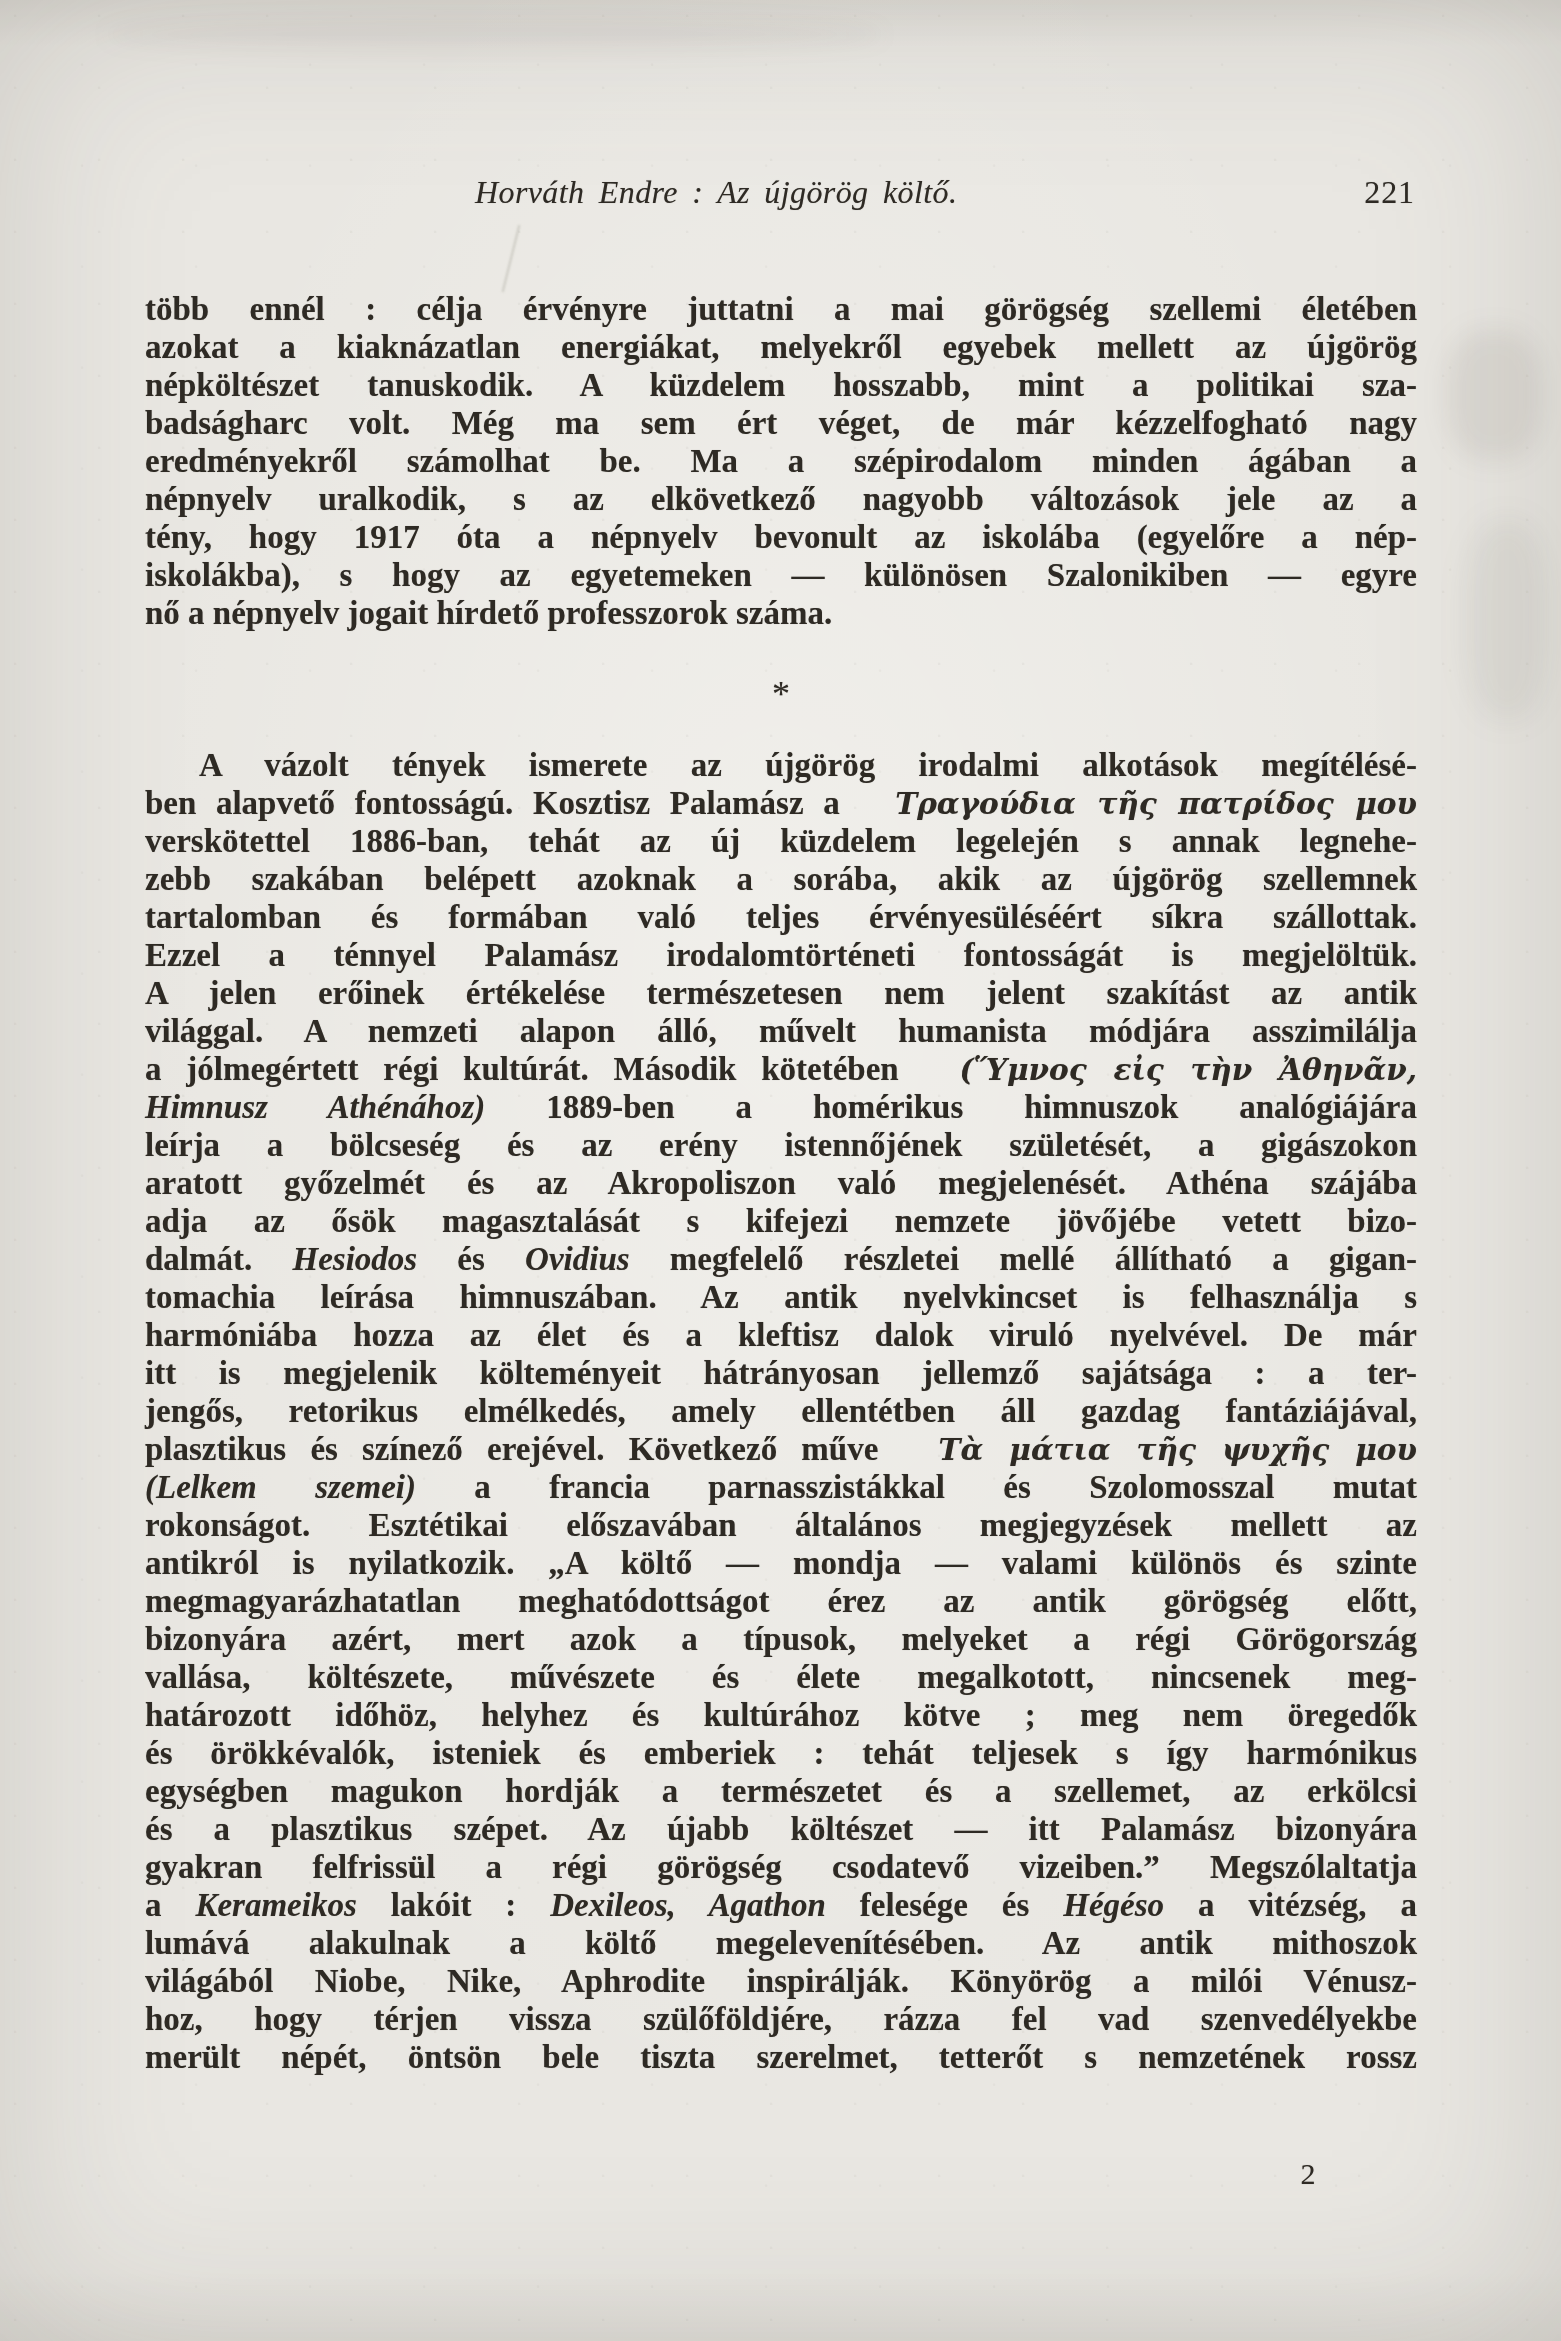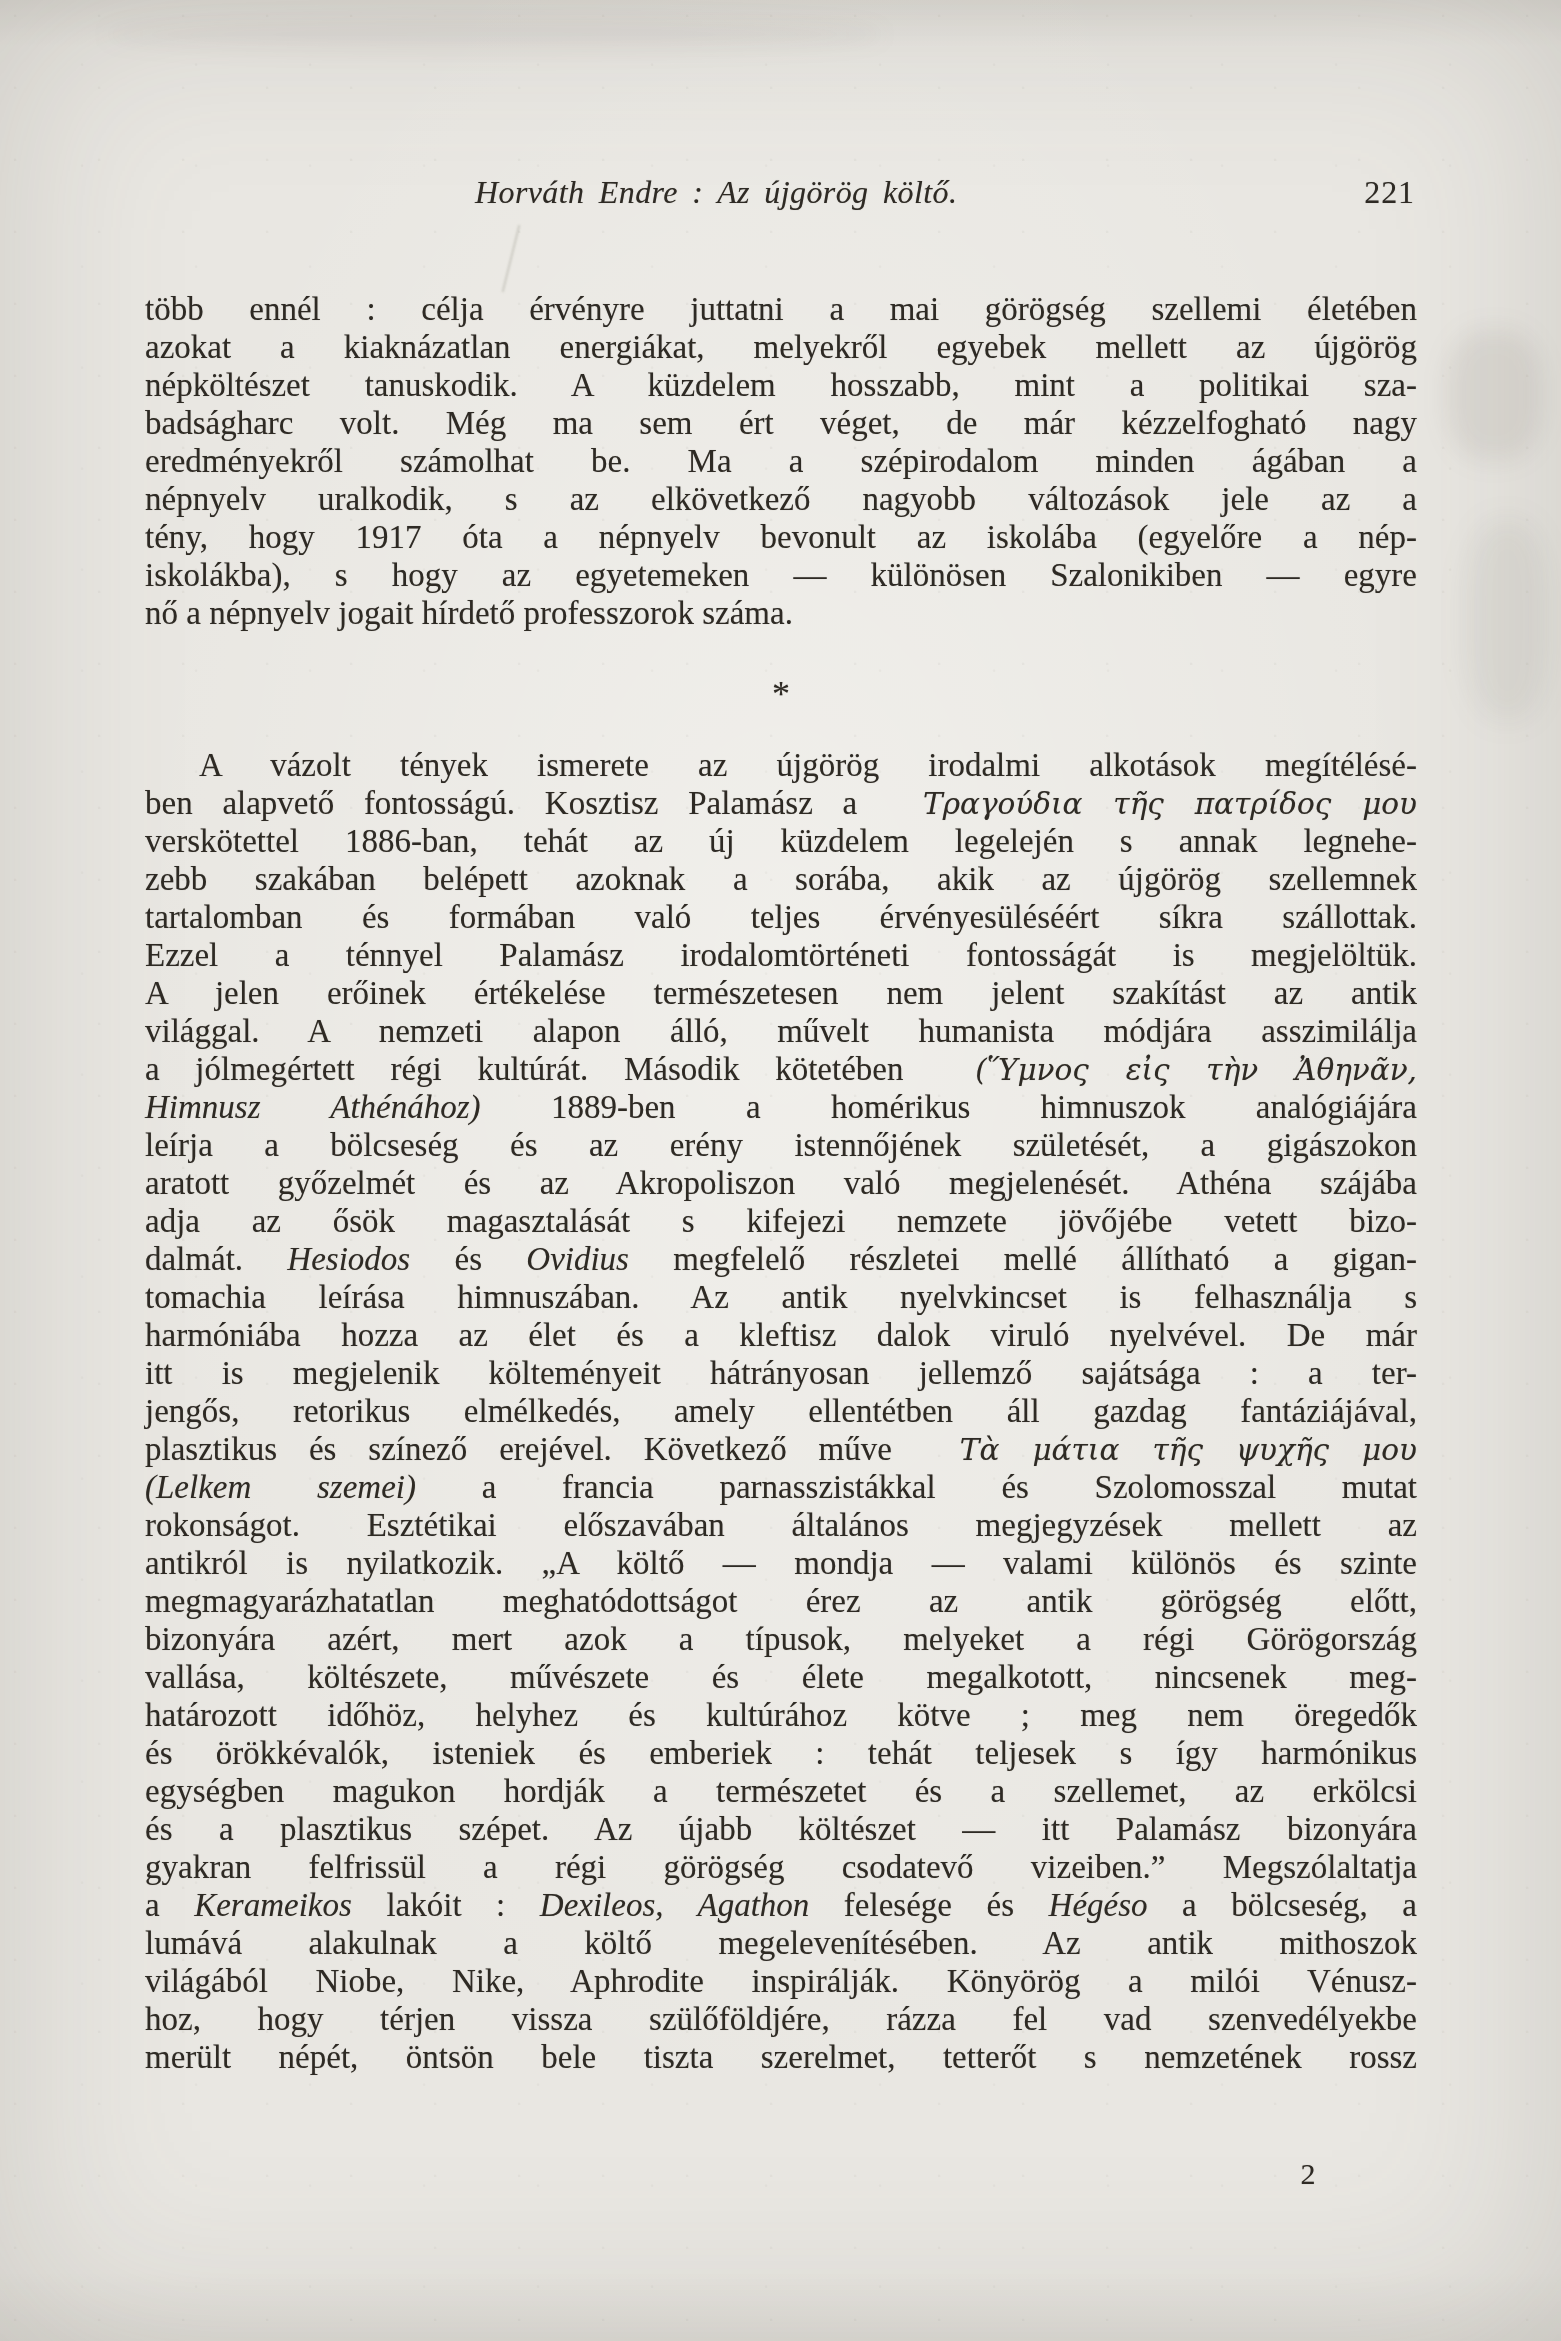--- a/index.html
+++ b/index.html
@@ -47,21 +47,21 @@
     text-shadow: 0 0 0.9px rgba(46,42,36,0.35);
   }
 
   
   .page-body {
     position: absolute; left: 145px; top: 290px; width: 1272px;
     font-size: 33px; line-height: 38px;
     text-shadow: 0 0 0.9px rgba(46,42,36,0.32);
   }
   .para-slot { margin: 0; }
-  .paragraph { margin: 0; }
+  .paragraph { margin: 0; font-weight: bold; }
   .line {
     text-align: justify;
     -moz-text-align-last: justify;
     text-align-last: justify;
     height: 38px; overflow: visible;
   }
   .line.align-left { text-align: right; text-align-last: left; }
   .line.indent { text-indent: 54px; }
   .seg-n { font-style: normal; }
   .seg-i { font-style: italic; }
@@ -136,21 +136,21 @@
         <div class="line"><span class="seg-n">rokonságot. Esztétikai előszavában általános megjegyzések mellett az</span></div>
         <div class="line"><span class="seg-n">antikról is nyilatkozik. „A költő — mondja — valami különös és szinte</span></div>
         <div class="line"><span class="seg-n">megmagyarázhatatlan meghatódottságot érez az antik görögség előtt,</span></div>
         <div class="line"><span class="seg-n">bizonyára azért, mert azok a típusok, melyeket a régi Görögország</span></div>
         <div class="line"><span class="seg-n">vallása, költészete, művészete és élete megalkotott, nincsenek meg-</span></div>
         <div class="line"><span class="seg-n">határozott időhöz, helyhez és kultúrához kötve ; meg nem öregedők</span></div>
         <div class="line"><span class="seg-n">és örökkévalók, isteniek és emberiek : tehát teljesek s így harmónikus</span></div>
         <div class="line"><span class="seg-n">egységben magukon hordják a természetet és a szellemet, az erkölcsi</span></div>
         <div class="line"><span class="seg-n">és a plasztikus szépet. Az újabb költészet — itt Palamász bizonyára</span></div>
         <div class="line"><span class="seg-n">gyakran felfrissül a régi görögség csodatevő vizeiben.” Megszólaltatja</span></div>
-        <div class="line"><span class="seg-n">a </span><span class="seg-i">Kerameikos</span><span class="seg-n"> lakóit : </span><span class="seg-i">Dexileos, Agathon</span><span class="seg-n"> felesége és </span><span class="seg-i">Hégéso</span><span class="seg-n"> a bölcseség, a</span></div>
+        <div class="line"><span class="seg-n">a </span><span class="seg-i">Kerameikos</span><span class="seg-n"> lakóit : </span><span class="seg-i">Dexileos, Agathon</span><span class="seg-n"> felesége és </span><span class="seg-i">Hégéso</span><span class="seg-n"> a vitézség, a</span></div>
         <div class="line"><span class="seg-n">lumává alakulnak a költő megelevenítésében. Az antik mithoszok</span></div>
         <div class="line"><span class="seg-n">világából Niobe, Nike, Aphrodite inspirálják. Könyörög a milói Vénusz-</span></div>
         <div class="line"><span class="seg-n">hoz, hogy térjen vissza szülőföldjére, rázza fel vad szenvedélyekbe</span></div>
         <div class="line"><span class="seg-n">merült népét, öntsön bele tiszta szerelmet, tetterőt s nemzetének rossz</span></div>
       </div>
     </div>
 </main>
 
 <div class="signature-mark">2</div>
 

